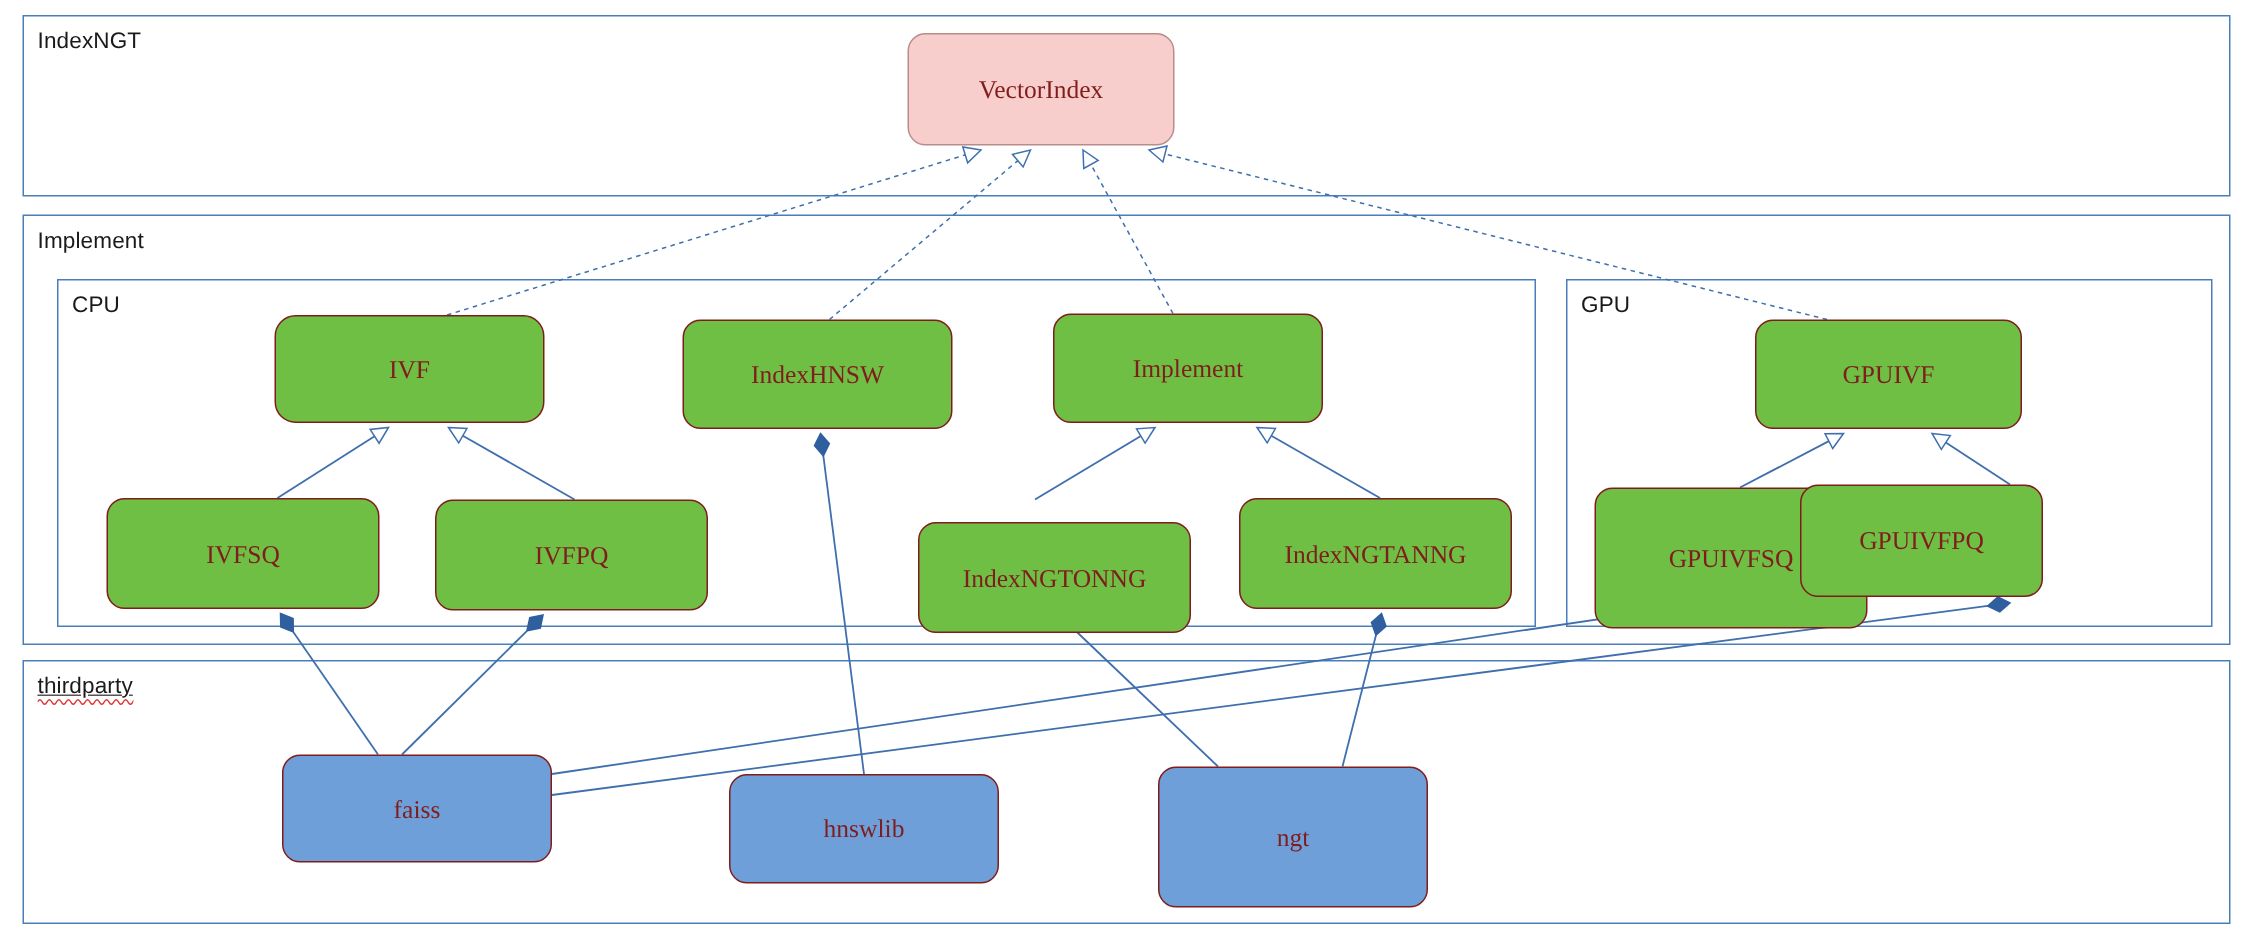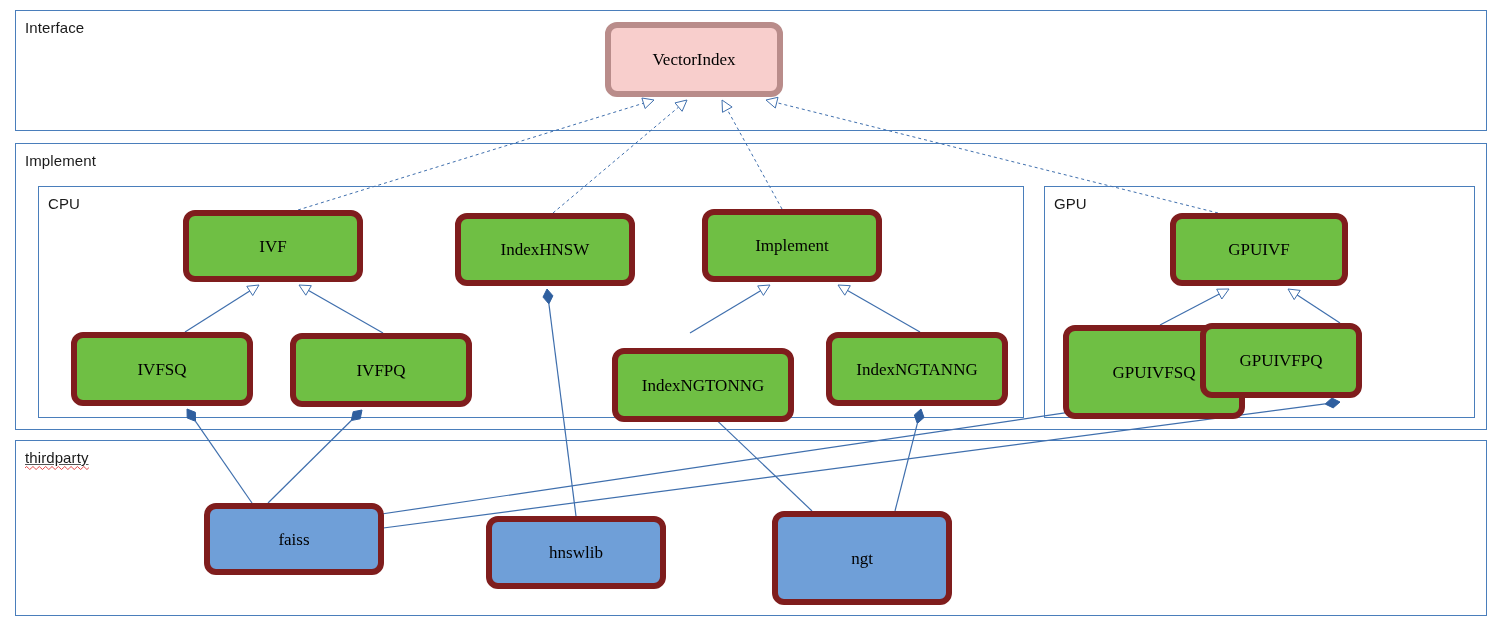--- a/index.html
+++ b/index.html
@@ -43,43 +43,43 @@
     left:0;
     bottom:-4px;
     width:100%;
     height:5px;
     z-index:4;
   }
   
   .node{
     position:absolute;
     box-sizing:border-box;
-    border:6px solid #7f1d1d;
+    border:1px solid #7f1d1d;
     border-radius:12px;
     display:flex;
     align-items:center;
     justify-content:center;
     font-family:"Liberation Serif", serif;
     font-size:17px;
-    color:#000000;
+    color:#7f1d1d;
     text-align:center;
     z-index:10;
     line-height:1;
   }
   .node.iface{ background:#f8cecc; border-color:#b98c8a; }
   .node.impl { background:#6fbf44; }
   .node.third{ background:#6f9fd8; }
 </style>
 </head>
 <body>
 
 <div id="stage">
   <div id="groups-layer">
       <div class="group" style="left: 15px; top: 10px; width: 1472px; height: 121px;"></div>
-      <div class="group-label" style="left: 25px; top: 19px;">Interface</div>
+      <div class="group-label" style="left: 25px; top: 19px;">IndexNGT</div>
       <div class="group" style="left: 15px; top: 143px; width: 1472px; height: 287px;"></div>
       <div class="group-label" style="left: 25px; top: 152px;">Implement</div>
       <div class="group" style="left: 38px; top: 186px; width: 986px; height: 232px;"></div>
       <div class="group-label" style="left: 48px; top: 195px;">CPU</div>
       <div class="group" style="left: 1044px; top: 186px; width: 431px; height: 232px;"></div>
       <div class="group-label" style="left: 1054px; top: 195px;">GPU</div>
       <div class="group" style="left: 15px; top: 440px; width: 1472px; height: 176px;"></div>
       <div class="group-label" style="left: 25px; top: 449px; text-decoration: underline rgb(85, 85, 85); position: absolute;">thirdparty<svg class="squiggle" viewBox="0 0 80 5" preserveAspectRatio="none">
           <path d="M0 3 q 2 -3 4 0 q 2 3 4 0 q 2 -3 4 0 q 2 3 4 0 q 2 -3 4 0 q 2 3 4 0 q 2 -3 4 0 q 2 3 4 0 q 2 -3 4 0 q 2 3 4 0 q 2 -3 4 0 q 2 3 4 0 q 2 -3 4 0 q 2 3 4 0 q 2 -3 4 0 q 2 3 4 0 q 2 -3 4 0 q 2 3 4 0 q 2 -3 4 0 q 2 3 4 0 q 2 -3 4 0 q 2 3 4 0 q 2 -3 4 0 q 2 3 4 0 q 2 -3 4 0 q 2 3 4 0 q 2 -3 4 0 q 2 3 4 0 q 2 -3 4 0 q 2 3 4 0 q 2 -3 4 0 q 2 3 4 0 q 2 -3 4 0 q 2 3 4 0 q 2 -3 4 0 q 2 3 4 0 q 2 -3 4 0 q 2 3 4 0 q 2 -3 4 0 q 2 3 4 0" fill="none" stroke="#e03030" stroke-width="1"></path>
         </svg></div>
@@ -151,21 +151,21 @@
       </g>
       <g>
         <line x1="895" y1="511" x2="917.2949444237495" y2="423.5352180299057" stroke="#3f6fad" stroke-width="1.2" fill="none"></line>
         <polygon points="921.0,409.0 924.0,417.5 917.3,423.5 914.3,415.0" fill="#2f5f9f" stroke="#2f5f9f" stroke-width="1"></polygon>
       </g>
     </svg>
   <div id="nodes-layer">
       <div class="node iface" style="left: 605px; top: 22px; width: 178px; height: 75px;">
         <span>VectorIndex</span>
       </div>
-      <div class="node impl" style="left: 183px; top: 210px; width: 180px; height: 72px;">
+      <div class="node impl" style="left: 183px; top: 210px; width: 180px; height: 72px; border-radius: 14px;">
         <span>IVF</span>
       </div>
       <div class="node impl" style="left: 455px; top: 213px; width: 180px; height: 73px;">
         <span>IndexHNSW</span>
       </div>
       <div class="node impl" style="left: 702px; top: 209px; width: 180px; height: 73px;">
         <span>Implement</span>
       </div>
       <div class="node impl" style="left: 71px; top: 332px; width: 182px; height: 74px;">
         <span>IVFSQ</span>
@@ -181,21 +181,21 @@
       </div>
       <div class="node impl" style="left: 1170px; top: 213px; width: 178px; height: 73px;">
         <span>GPUIVF</span>
       </div>
       <div class="node impl" style="left: 1063px; top: 325px; width: 182px; height: 94px;">
         <span>GPUIVFSQ</span>
       </div>
       <div class="node impl" style="left: 1200px; top: 323px; width: 162px; height: 75px;">
         <span>GPUIVFPQ</span>
       </div>
-      <div class="node third" style="left: 188px; top: 503px; width: 180px; height: 72px; margin-left: 16px;">
+      <div class="node third" style="left: 188px; top: 503px; width: 180px; height: 72px;">
         <span>faiss</span>
       </div>
       <div class="node third" style="left: 486px; top: 516px; width: 180px; height: 73px;">
         <span>hnswlib</span>
       </div>
       <div class="node third" style="left: 772px; top: 511px; width: 180px; height: 94px;">
         <span>ngt</span>
       </div>
     </div>
 </div>

